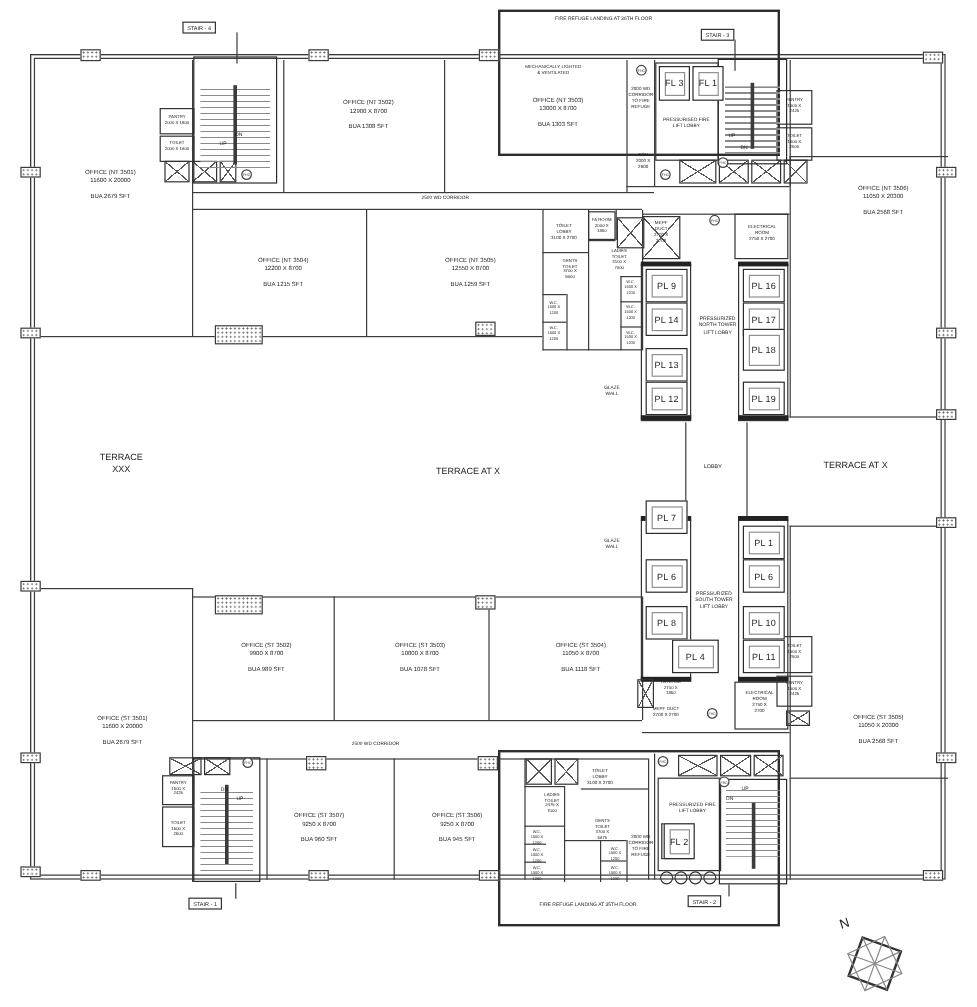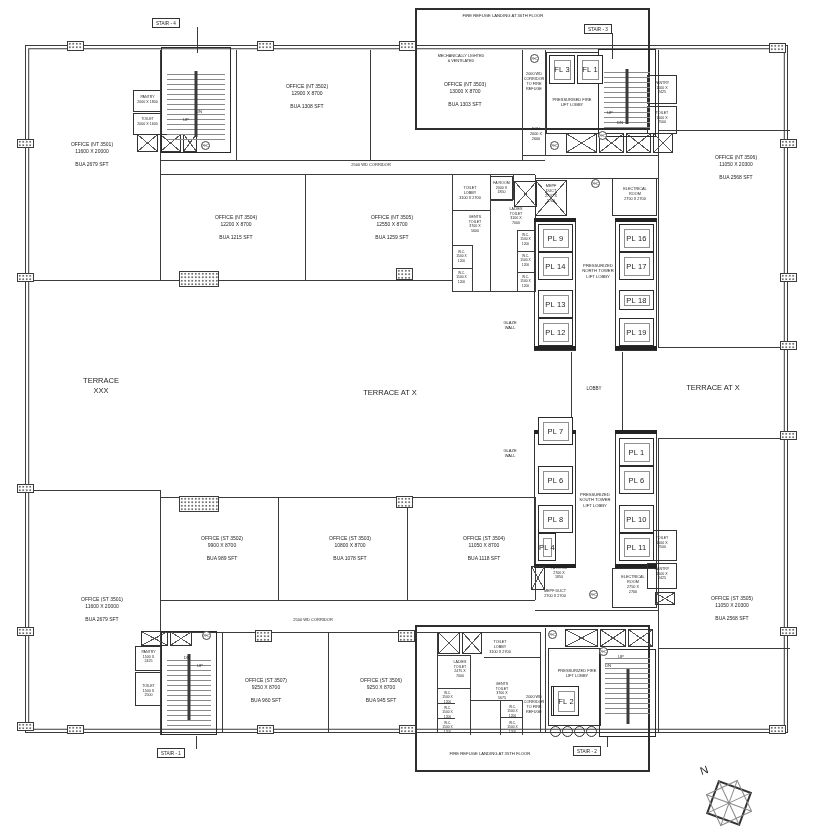--- a/index.html
+++ b/index.html
@@ -171,37 +171,37 @@
     </div>
   <div class="lift" style="left:538px;top:318px;width:35px;height:28px">
       <span>PL 12</span>
     </div>
   <div class="lift" style="left:619px;top:224px;width:35px;height:28px">
       <span>PL 16</span>
     </div>
   <div class="lift" style="left:619px;top:252px;width:35px;height:28px">
       <span>PL 17</span>
     </div>
-  <div class="lift" style="left:619px;top:290px;width:35px;height:20px">
+  <div class="lift" style="left:619px;top:274px;width:35px;height:35px">
       <span>PL 18</span>
     </div>
   <div class="lift" style="left:619px;top:318px;width:35px;height:28px">
       <span>PL 19</span>
     </div>
 
   <div class="lift" style="left:538px;top:417px;width:35px;height:28px">
       <span>PL 7</span>
     </div>
   <div class="lift" style="left:538px;top:466px;width:35px;height:28px">
       <span>PL 6</span>
     </div>
   <div class="lift" style="left:538px;top:505px;width:35px;height:28px">
       <span>PL 8</span>
     </div>
-  <div class="lift" style="left:538px;top:533px;width:18px;height:28px">
+  <div class="lift" style="left:560px;top:533px;width:39px;height:28px">
       <span>PL 4</span>
     </div>
   <div class="lift" style="left:619px;top:438px;width:35px;height:28px">
       <span>PL 1</span>
     </div>
   <div class="lift" style="left:619px;top:466px;width:35px;height:28px">
       <span>PL 6</span>
     </div>
   <div class="lift" style="left:619px;top:505px;width:35px;height:28px">
       <span>PL 10</span>

